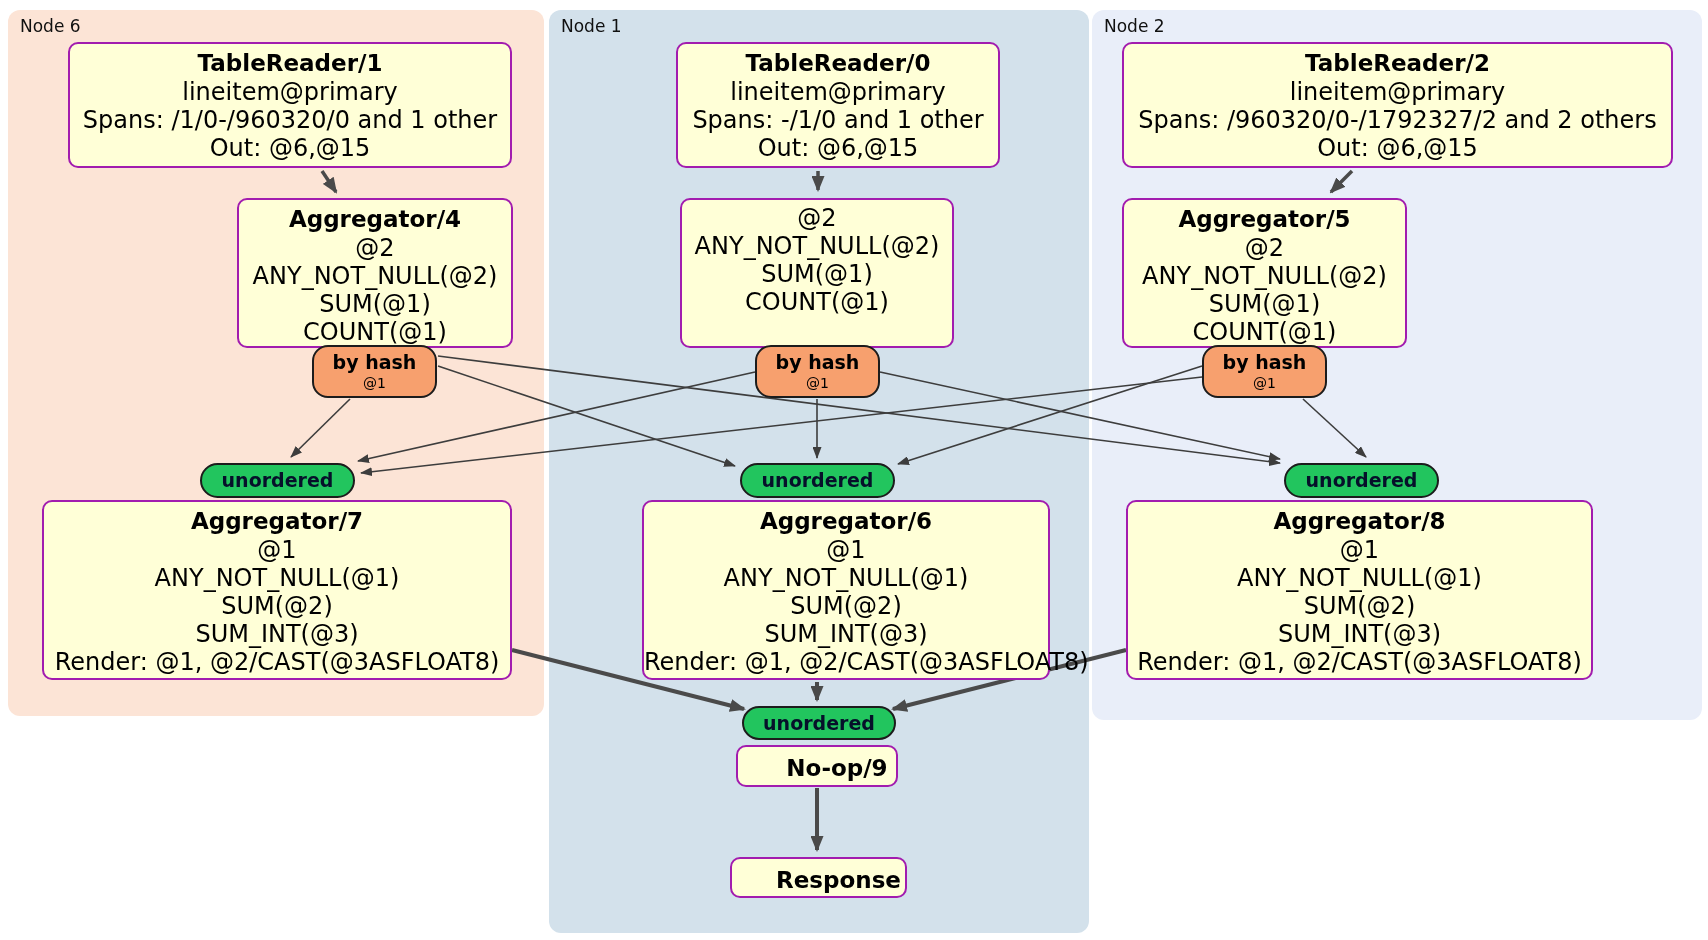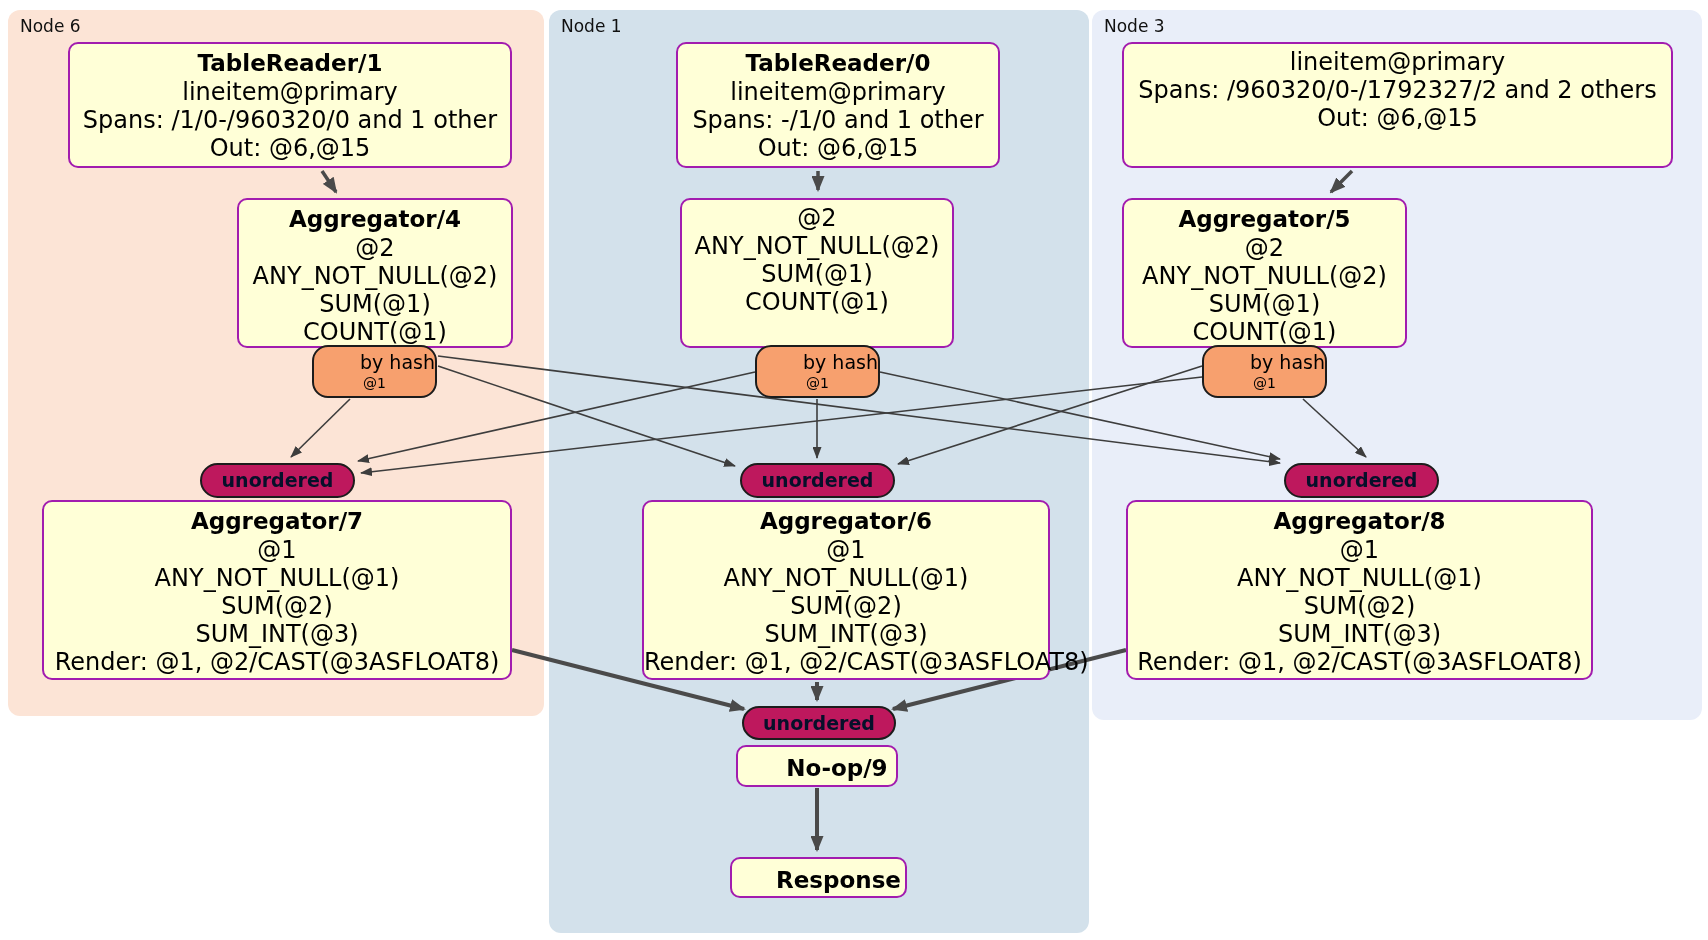--- a/index.html
+++ b/index.html
@@ -20,42 +20,42 @@
     border-radius:10px;text-align:center;box-sizing:border-box;padding-top:4px;
   }
   .box-title{font-size:23px;font-weight:bold;line-height:30px;white-space:nowrap;}
   .box-line{font-size:24px;line-height:28px;white-space:nowrap;}
   .single .box-title{line-height:34px;padding-left:40px;}
   .router{
     position:absolute;z-index:4;background:#f7a06e;border:2px solid #1c1c1c;
     border-radius:16px;text-align:center;box-sizing:border-box;
     width:125px;height:53px;padding-top:3px;
   }
-  .router-label{font-size:19px;font-weight:normal;line-height:24px;text-align:right;}
+  .router-label{font-size:19px;font-weight:bold;line-height:24px;}
   .router-detail{font-size:14px;line-height:18px;}
   .sync{
-    position:absolute;z-index:4;background:#be185d;border:2px solid #1c1c1c;
+    position:absolute;z-index:4;background:#22c55e;border:2px solid #1c1c1c;
     border-radius:18px;text-align:center;box-sizing:border-box;
     width:155px;height:35px;
   }
   .sync span{font-size:19px;font-weight:bold;line-height:31px;color:#06102a;}
 </style>
 </head>
 <body>
 
 <div class="canvas">
 
   <div class="region region-n3">
     <span class="region-label">Node 6</span>
   </div>
   <div class="region region-n1">
     <span class="region-label">Node 1</span>
   </div>
   <div class="region region-n2">
-    <span class="region-label">Node 3</span>
+    <span class="region-label">Node 2</span>
   </div>
 
   <svg class="edges" width="1708" height="940">
     <defs>
       <marker id="ah-thin" markerUnits="userSpaceOnUse" markerWidth="12" markerHeight="9" refX="11" refY="4.5" orient="auto">
         <path d="M0,0 L12,4.5 L0,9 Z" fill="#3d3d3d"></path>
       </marker>
       <marker id="ah-thick" markerUnits="userSpaceOnUse" markerWidth="16" markerHeight="13" refX="14" refY="6.5" orient="auto">
         <path d="M0,0 L16,6.5 L0,13 Z" fill="#4a4a4a"></path>
       </marker>
@@ -86,20 +86,21 @@
     <div class="box-line">Spans: /1/0-/960320/0 and 1 other</div>
     <div class="box-line">Out: @6,@15</div>
   </div>
   <div class="box" style="left:676px;top:42px;width:324px;height:126px">
     <div class="box-title">TableReader/0</div>
     <div class="box-line">lineitem@primary</div>
     <div class="box-line">Spans: -/1/0 and 1 other</div>
     <div class="box-line">Out: @6,@15</div>
   </div>
   <div class="box" style="left:1122px;top:42px;width:551px;height:126px">
+    <div class="box-title">TableReader/2</div>
     <div class="box-line">lineitem@primary</div>
     <div class="box-line">Spans: /960320/0-/1792327/2 and 2 others</div>
     <div class="box-line">Out: @6,@15</div>
   </div>
 
   <div class="box" style="left:237px;top:198px;width:276px;height:150px">
     <div class="box-title">Aggregator/4</div>
     <div class="box-line">@2</div>
     <div class="box-line">ANY_NOT_NULL(@2)</div>
     <div class="box-line">SUM(@1)</div>

